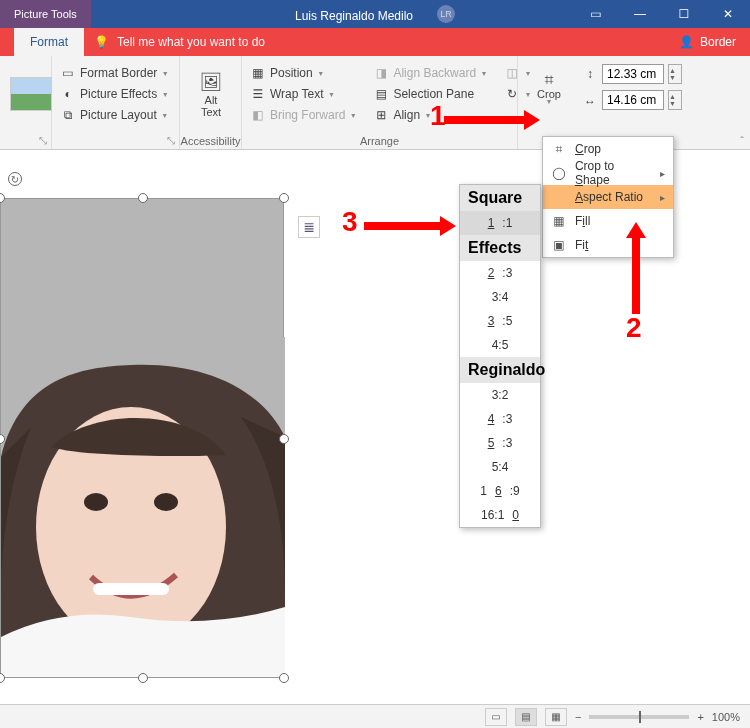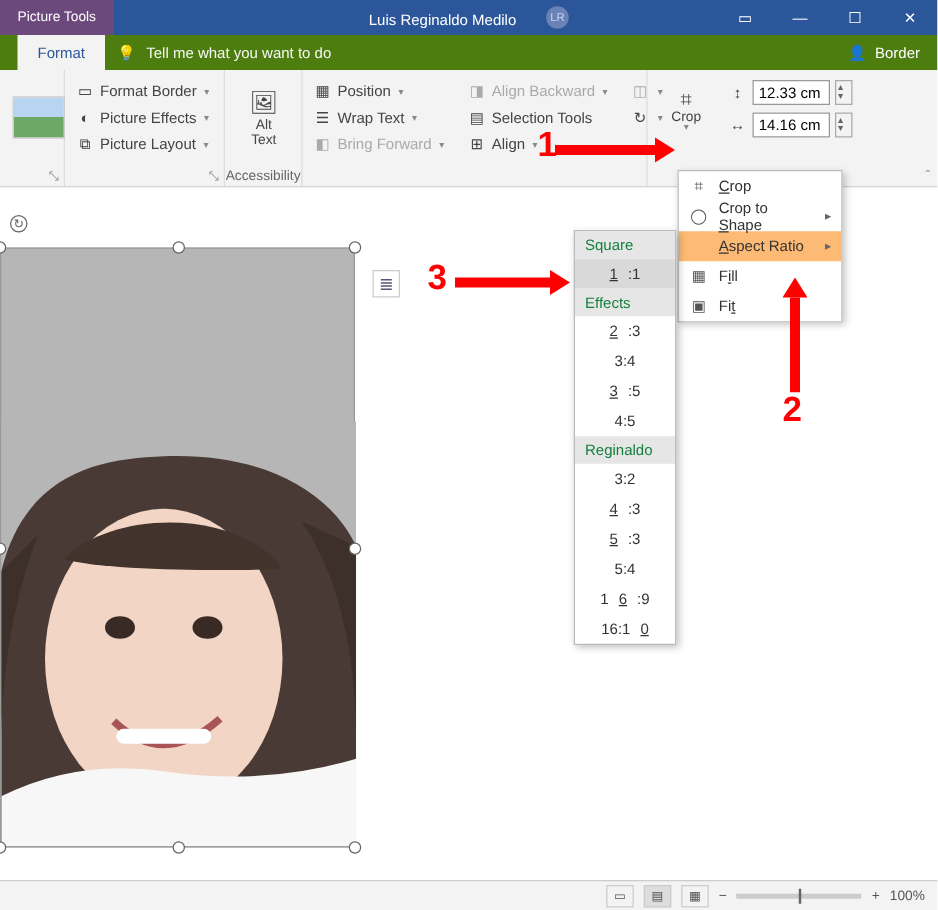--- a/index.html
+++ b/index.html
@@ -55,21 +55,21 @@
     width: 44px;
     height: 28px;
     display:flex;align-items:center;justify-content:center;
     color:#fff;
     font-size:12px;
   }
 
   
   .tabs-row {
     height: 28px;
-    background: #4d7c0f;
+    background: #ef4444;
     display: flex;
     align-items: center;
     color:#fff;
   }
   .tabs-row .tab {
     height: 28px;
     padding: 0 16px;
     display:flex;align-items:center;
     font-size:12px;
   }
@@ -200,21 +200,21 @@
   
   .aspect-menu {
     position:absolute;
     left:459px; top:184px;
     width:82px;
     background:#fff;
     border:1px solid #bbb;
     box-shadow: 2px 2px 6px rgba(0,0,0,0.25);
   }
   .aspect-menu .hdr {
-    background:#e6e6e6; font-weight:normal; font-size:12px; padding:4px 8px;color:#15803d;
+    background:#e6e6e6; font-weight:bold; font-size:16px; padding:4px 8px;color:#000000;
   }
   .aspect-menu .item { justify-content:center; }
   .aspect-menu .item.sel { background:#d9d9d9; }
 
   
   .anno { position:absolute; pointer-events:none; }
   .anno-num { font-weight:bold; color:#f00; font-size:28px; position:absolute;}
 
   
   .statusbar {
@@ -319,39 +319,40 @@
           </div>
       </div>
       <div class="stack">
         <div class="rbbtn disabled">
             <span class="icon16">◨</span>
             <span>Align Backward</span>
             <span class="caret">▾</span>
           </div>
         <div class="rbbtn">
             <span class="icon16">▤</span>
-            <span>Selection Tools</span>
+            <span>Selection Pane</span>
           </div>
         <div class="rbbtn">
             <span class="icon16">⊞</span>
             <span>Align</span>
             <span class="caret">▾</span>
           </div>
       </div>
       <div class="stack">
         <div class="rbbtn disabled">
             <span class="icon16">◫</span>
             <span class="caret">▾</span>
           </div>
         <div class="rbbtn">
             <span class="icon16">↻</span>
             <span class="caret">▾</span>
           </div>
       </div>
     </div>
+    <div class="group-label">Arrange</div>
   </div>
 
   <div class="group" style="width:170px;border-right:none">
     <div style="display:flex;gap:8px;margin-top:4px;align-items:flex-start">
       <div class="crop-btn">
         <span class="icon16" style="font-size:16px">⌗</span>
         <span>Crop</span>
         <span class="caret">▾</span>
       </div>
       <div class="stack" style="gap:6px">

